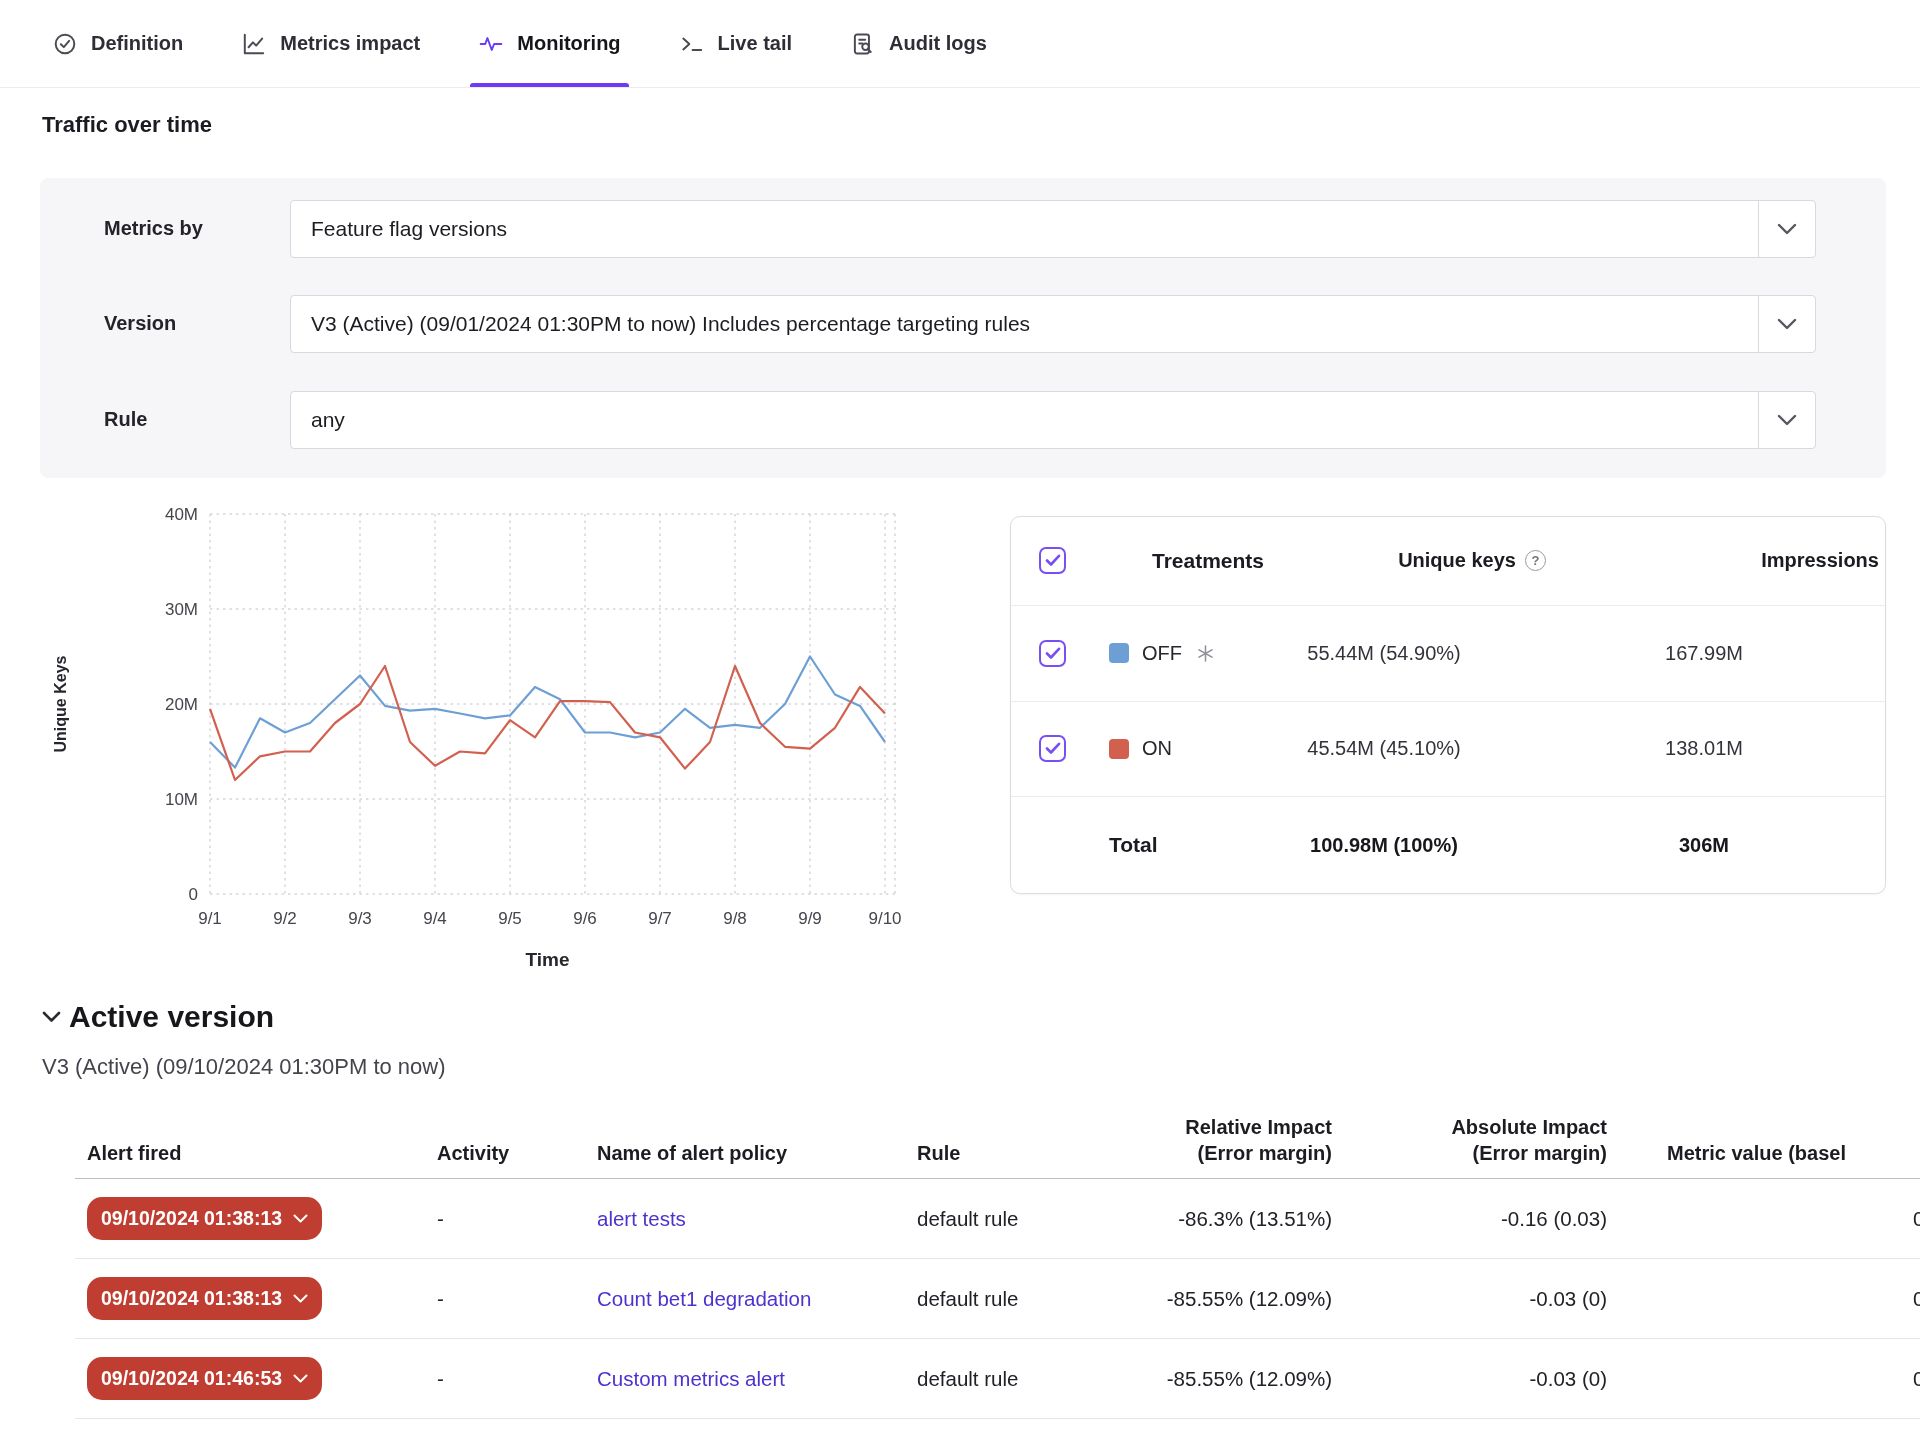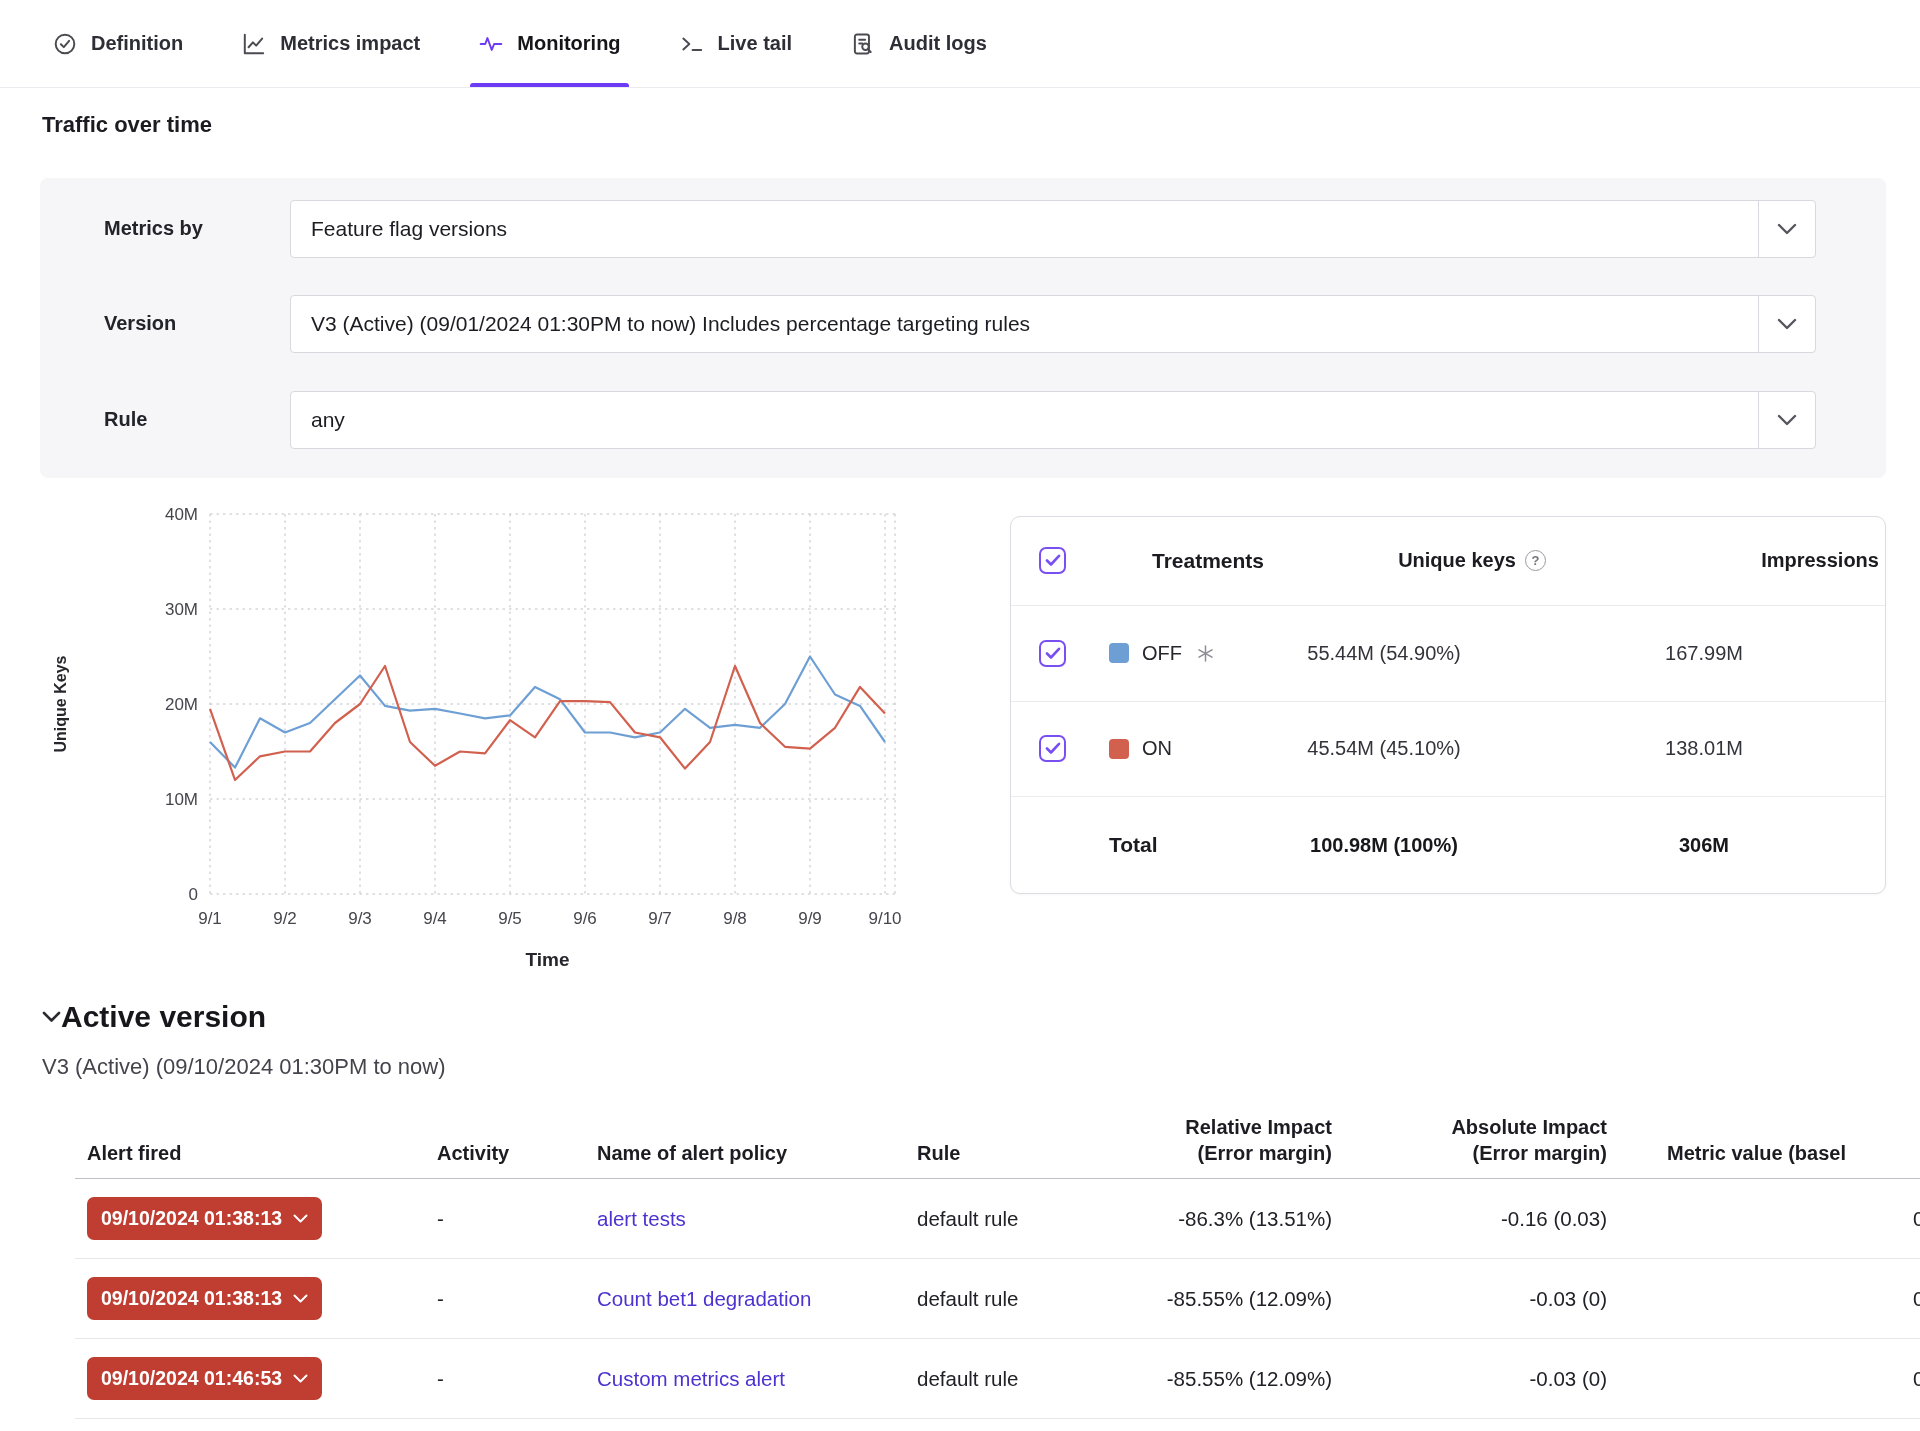--- a/index.html
+++ b/index.html
@@ -55,39 +55,39 @@
   .t-name{display:flex;align-items:center;gap:13px;font-size:20px;color:#26262c;}
   .swatch{width:20px;height:20px;border-radius:4px;display:inline-block;}
   .checkbox{width:27px;height:27px;border:2px solid #7a4ff2;border-radius:7px;background:#fff;
             display:inline-flex;align-items:center;justify-content:center;cursor:pointer;}
   .qmark{width:21px;height:21px;border:1.5px solid #9a9aa2;border-radius:50%;color:#74747d;
          font-size:13px;font-weight:bold;display:inline-flex;align-items:center;justify-content:center;
          cursor:pointer;}
   .sparkle{display:inline-flex;margin-left:2px;}
 
   
-  .av-head{position:absolute;left:42px;top:1000px;display:flex;align-items:center;gap:0;cursor:pointer;}
+  .av-head{position:absolute;left:42px;top:1000px;display:flex;align-items:center;gap:8px;cursor:pointer;}
   .av-title{font-size:30px;font-weight:bold;color:#16161b;}
   .av-sub{position:absolute;left:42px;top:1054px;font-size:22px;color:#44444c;}
 
   
   .alert-wrap{position:absolute;left:75px;top:1095px;width:1845px;height:330px;overflow:hidden;}
   .alert-table{width:2100px;}
   .a-hrow,.a-row{display:grid;grid-template-columns:350px 160px 320px 215px 220px 275px 560px;}
   .a-hrow{height:84px;align-items:end;border-bottom:1px solid #bfbfc6;padding-bottom:12px;}
   .a-row{height:80px;align-items:center;border-bottom:1px solid #e7e7eb;}
   .a-hcell{font-size:20px;font-weight:bold;color:#1c1c22;line-height:1.3;padding-left:12px;}
   .a-hcell.r{text-align:right;padding-right:8px;padding-left:0;}
   .a-hcell.c7{padding-left:52px;white-space:nowrap;}
   .a-cell{font-size:20.5px;color:#212128;padding-left:12px;white-space:nowrap;}
   .a-cell.r{text-align:right;padding-right:8px;padding-left:0;}
   .a-cell.c7v{padding-left:298px;}
   .a-link{color:#4c33cf;cursor:pointer;}
   .badge{display:inline-flex;align-items:center;gap:11px;background:#c03d31;color:#fff;
-         font-size:19.5px;font-weight:bold;border-radius:7px;padding:10px 14px;cursor:pointer;
+         font-size:19.5px;font-weight:bold;border-radius:15px;padding:10px 14px;cursor:pointer;
          white-space:nowrap;}
 </style>
 </head>
 <body>
 
 <div class="page">
 
   <div class="tabbar" id="tabbar">
       <div class="tab">
         <span class="ticon">

